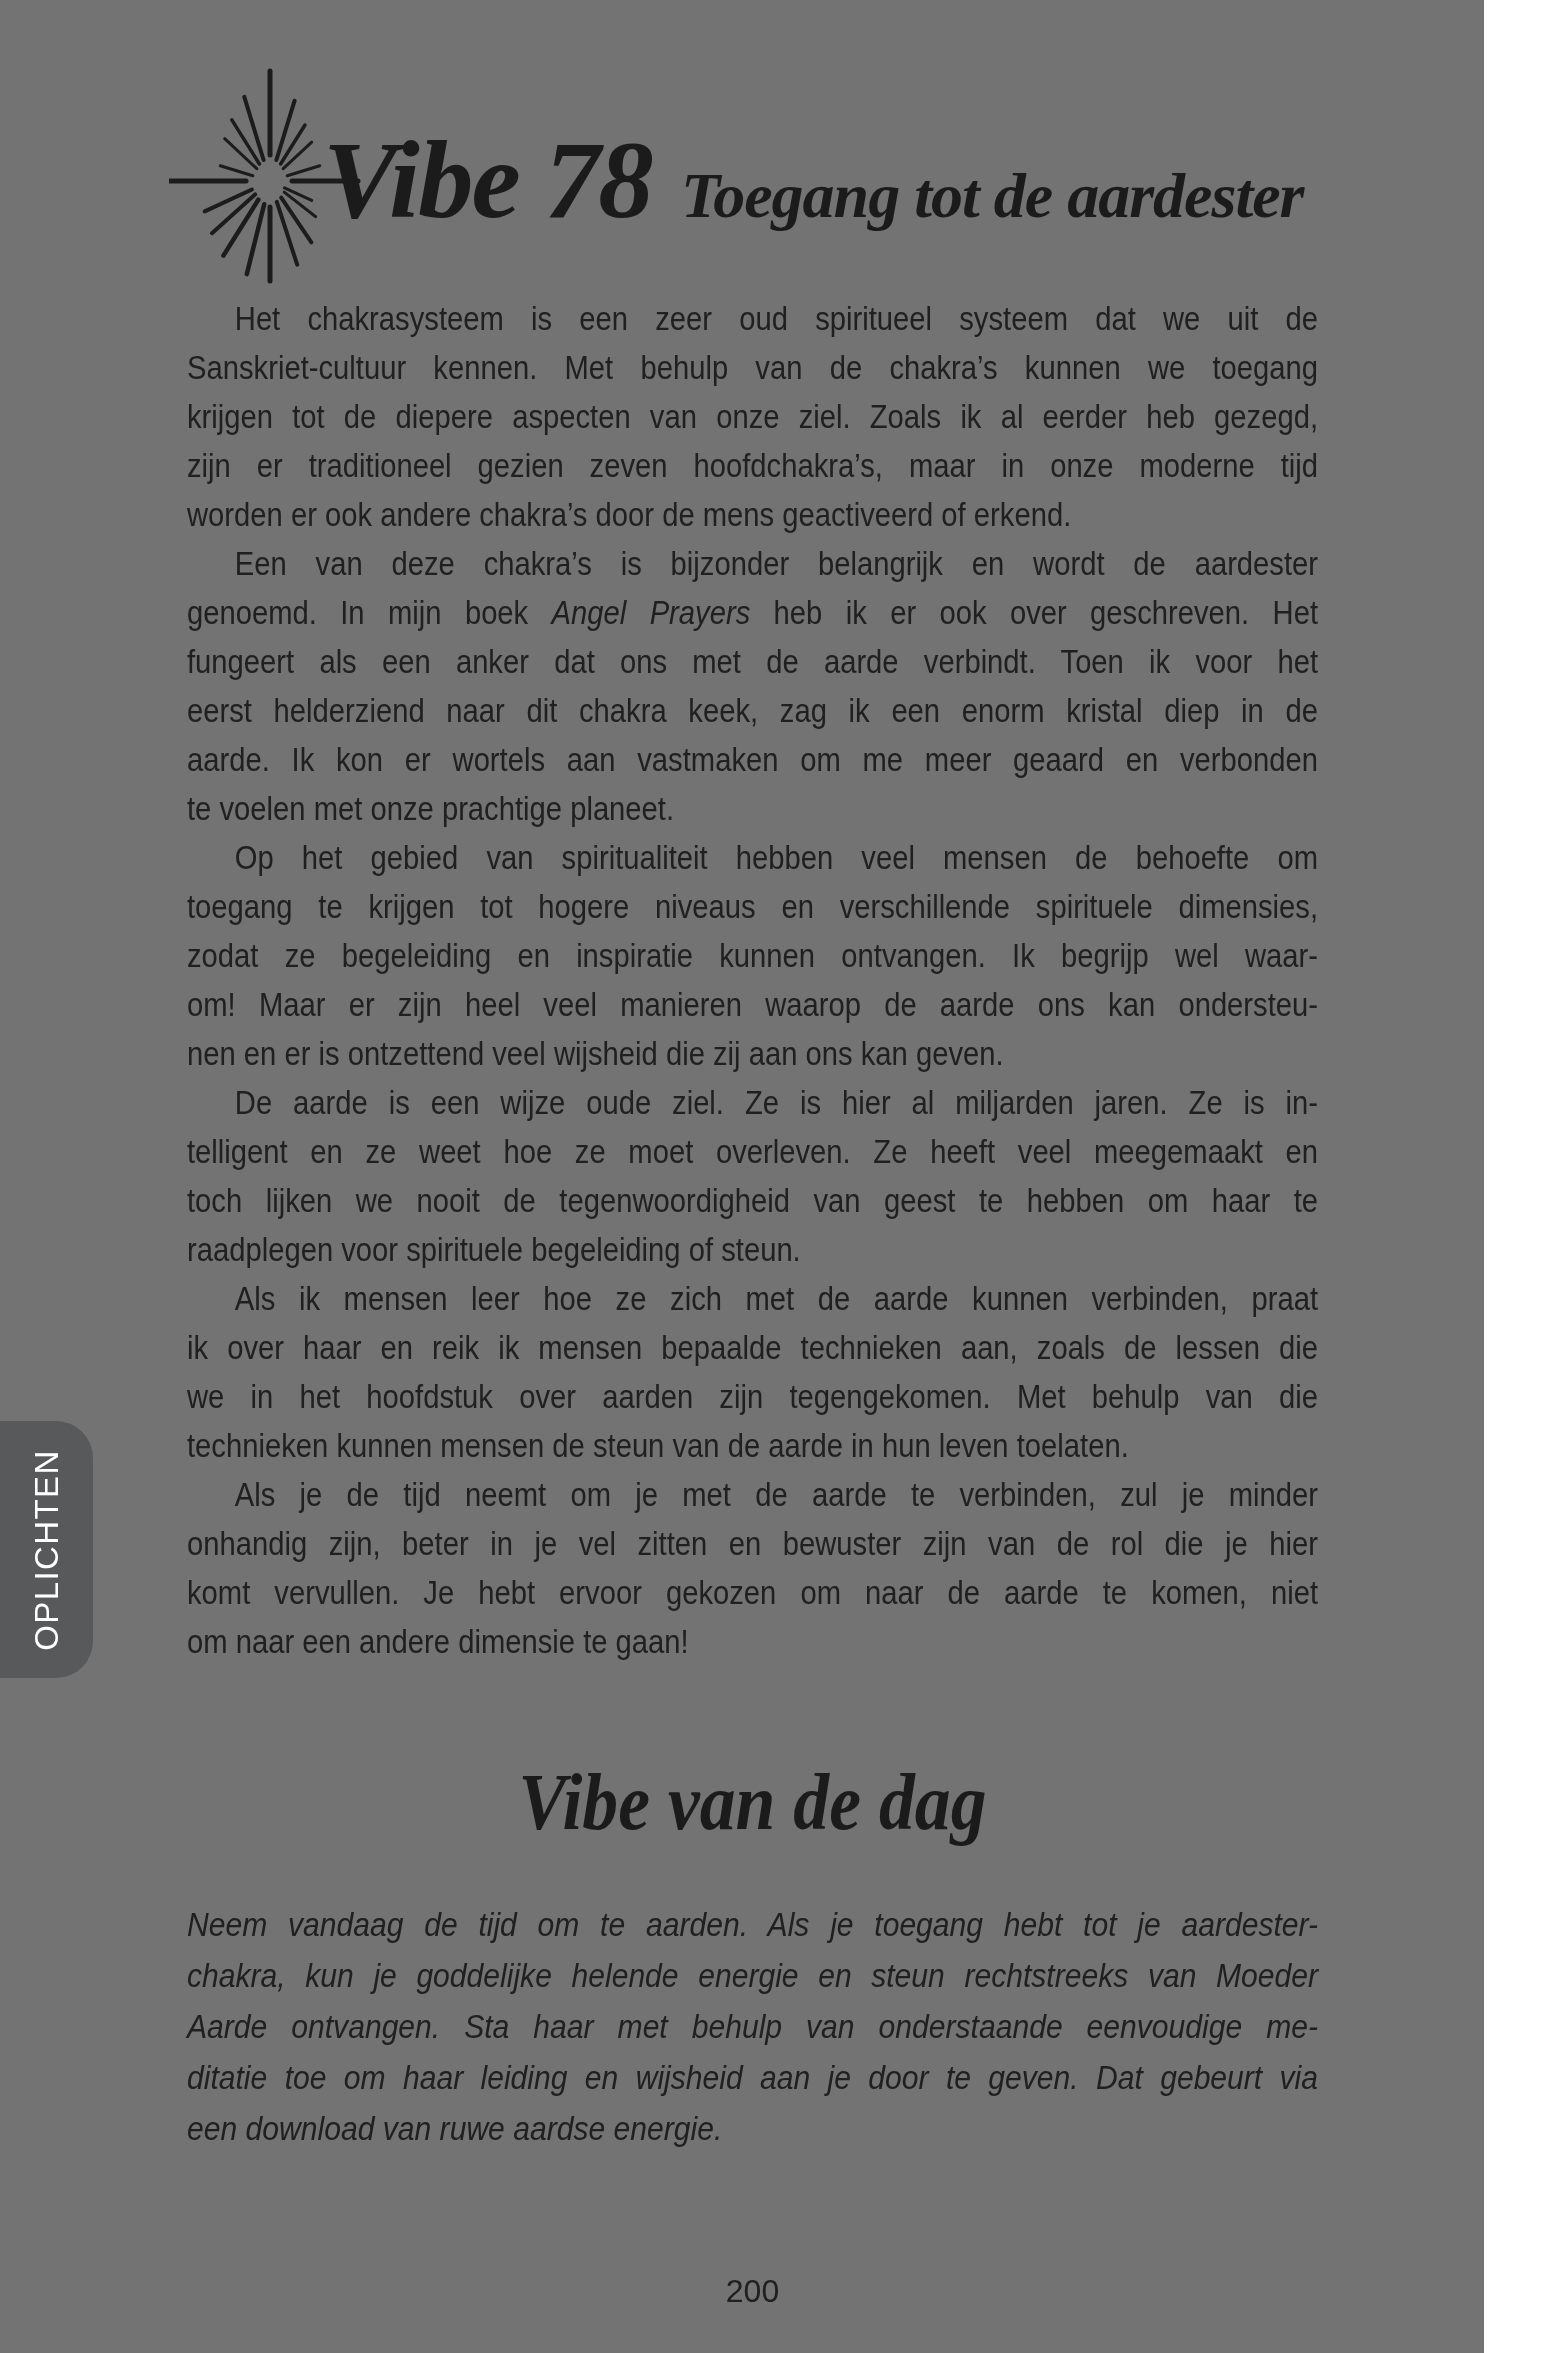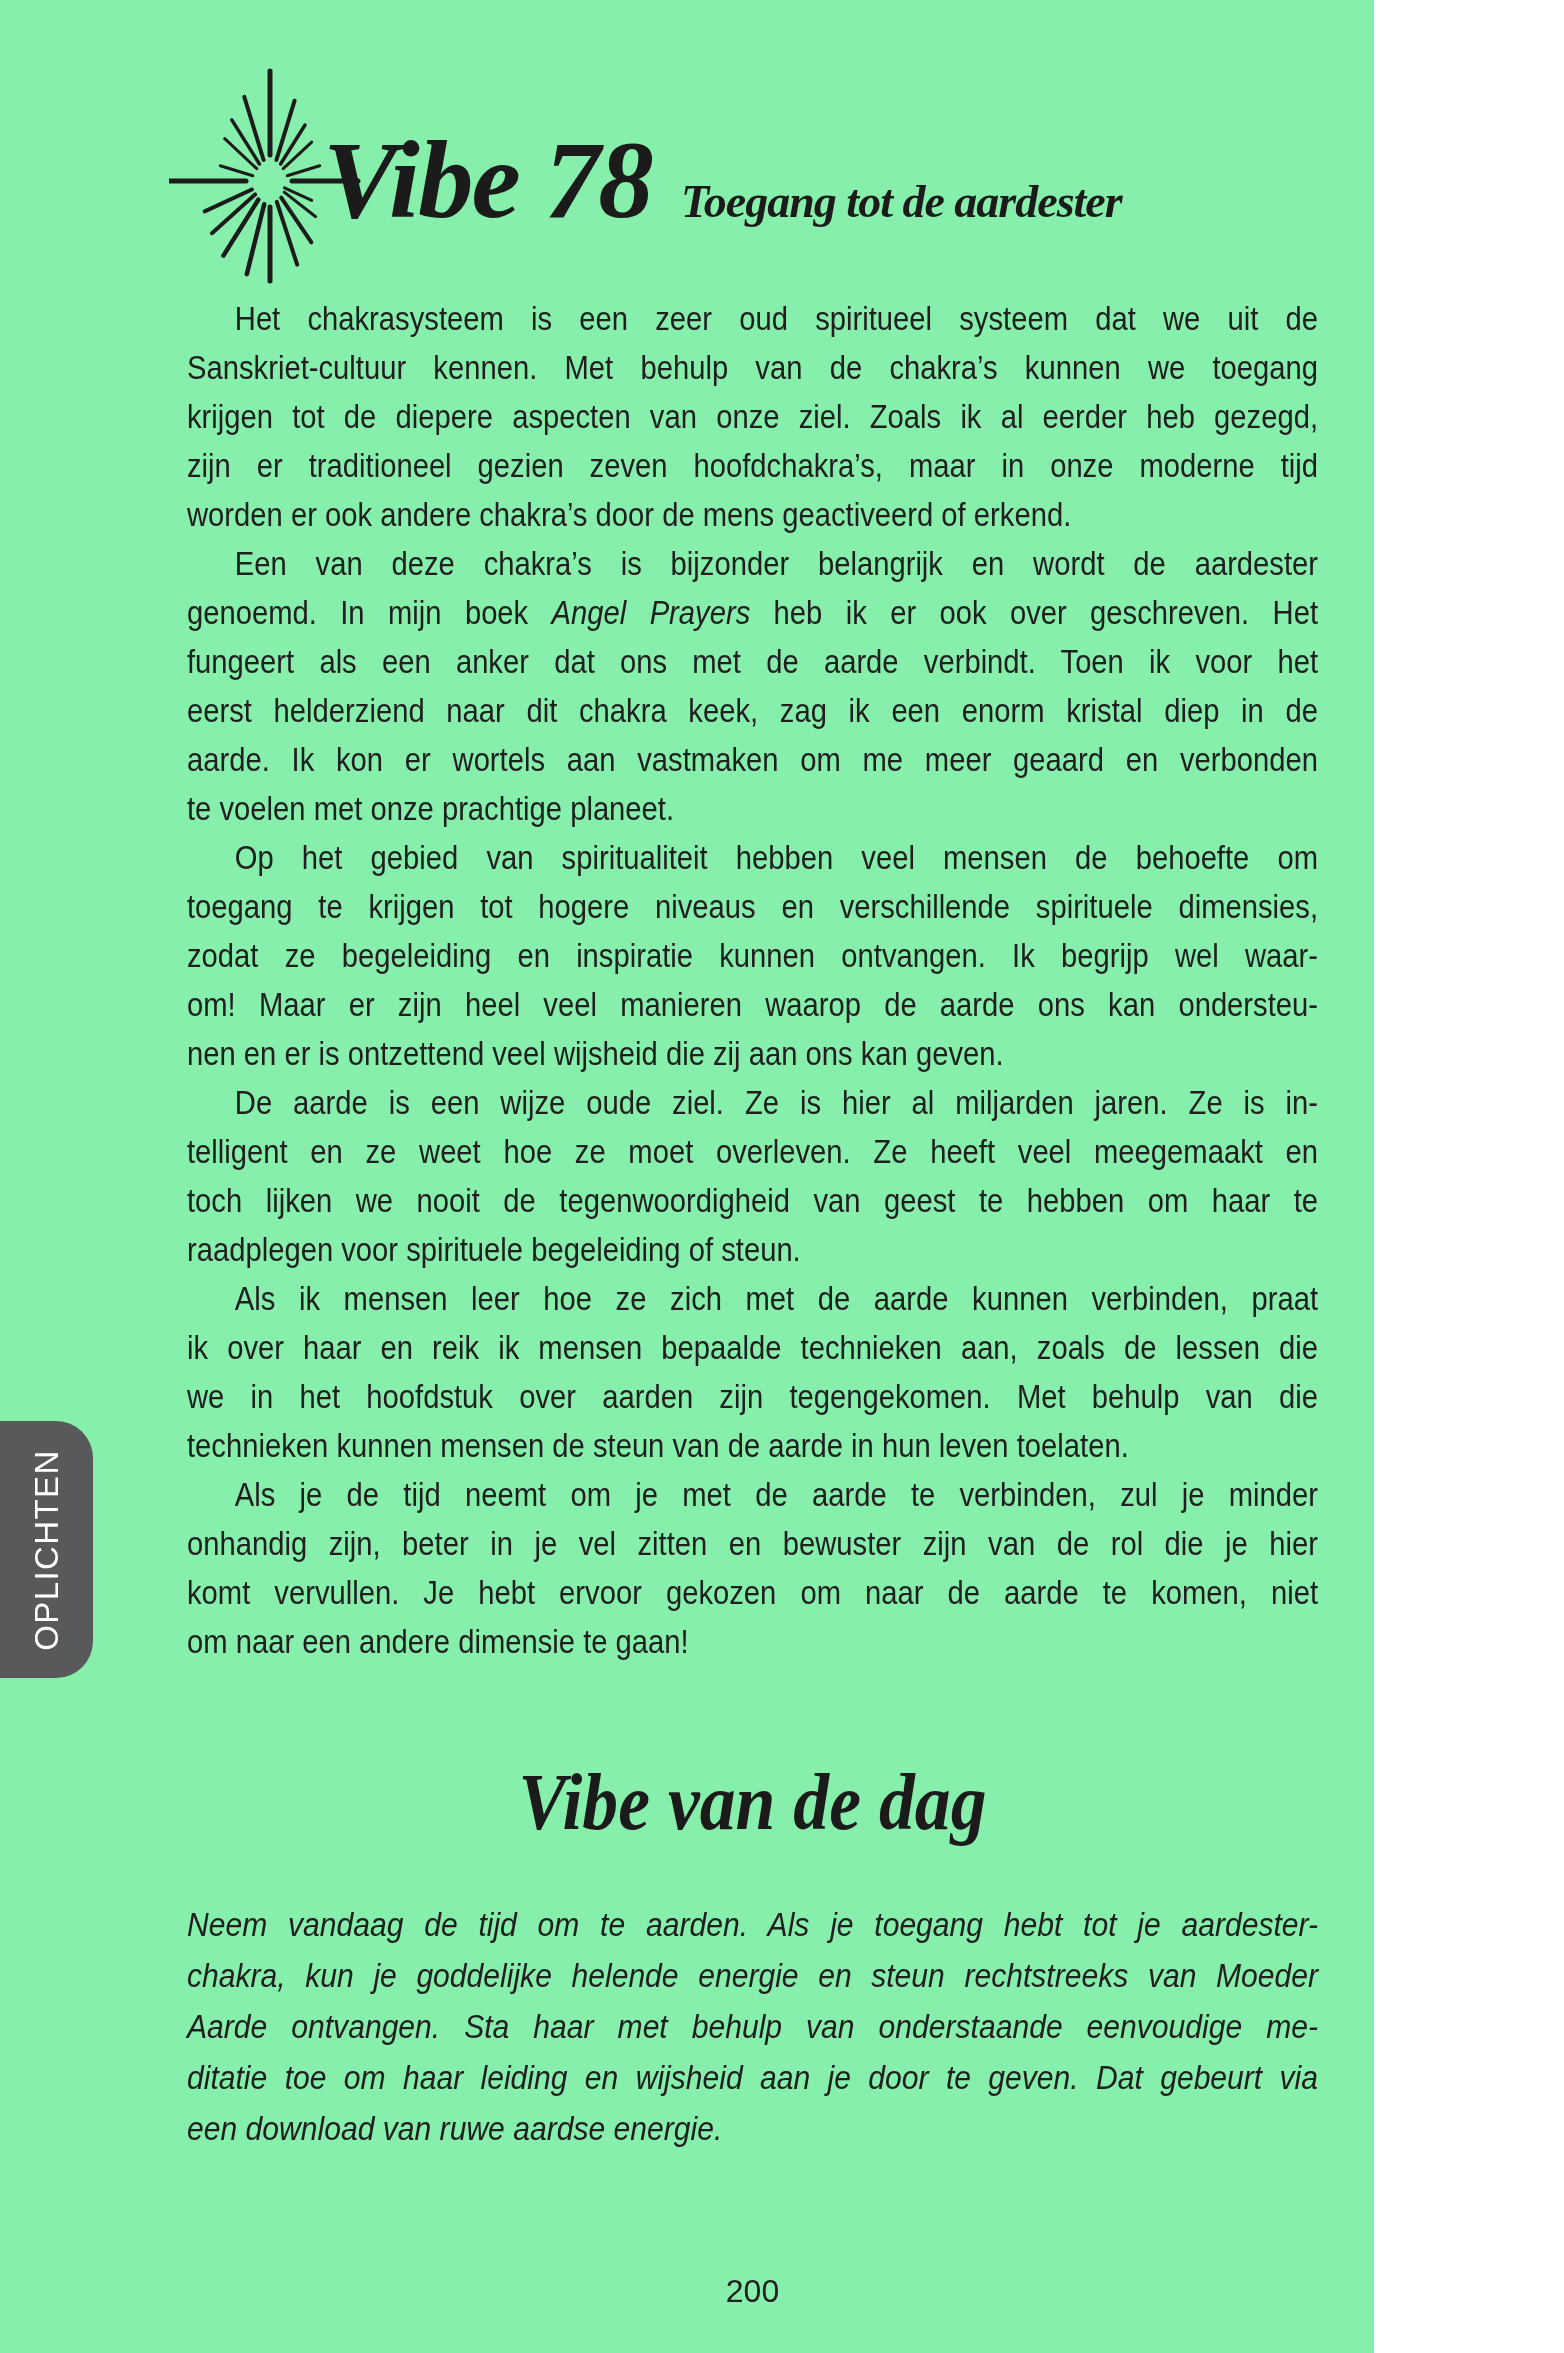--- a/index.html
+++ b/index.html
@@ -1,40 +1,40 @@
 <!DOCTYPE html>
 <html><head>
 <meta charset="utf-8">
 <style>
   html,body{margin:0;padding:0;}
   #page{
     position:relative;
-    width:1374px;height:2354px;
-    background:#86efac;
+    width:1484px;height:2354px;
+    background:#737373;
     font-family:"Liberation Sans",sans-serif;
     color:#202020;
     overflow:hidden;
   }
   
   #burst-wrap{position:absolute;left:169px;top:63px;width:202px;height:240px;}
   #burst{width:100%;height:100%;}
   
   .script{
     font-family:"Liberation Serif",serif;
     font-style:italic;
     font-weight:700;
     color:#1b1b1b;
   }
   #header{
     position:absolute;left:323px;top:113px;
     display:flex;align-items:baseline;gap:29px;
     white-space:nowrap;
   }
   #vibe-number{font-size:111px;line-height:1.2;letter-spacing:-1.9px;}
-  #page-title{font-size:46px;line-height:1;letter-spacing:-1px;}
+  #page-title{font-size:64px;line-height:1;letter-spacing:-1px;}
   
   #text-col{
     position:absolute;left:187px;top:294px;
     width:1278px;
     transform:scaleX(0.885);
     transform-origin:0 0;
   }
   .para{margin:0;}
   .line{
     height:49px;line-height:49px;

